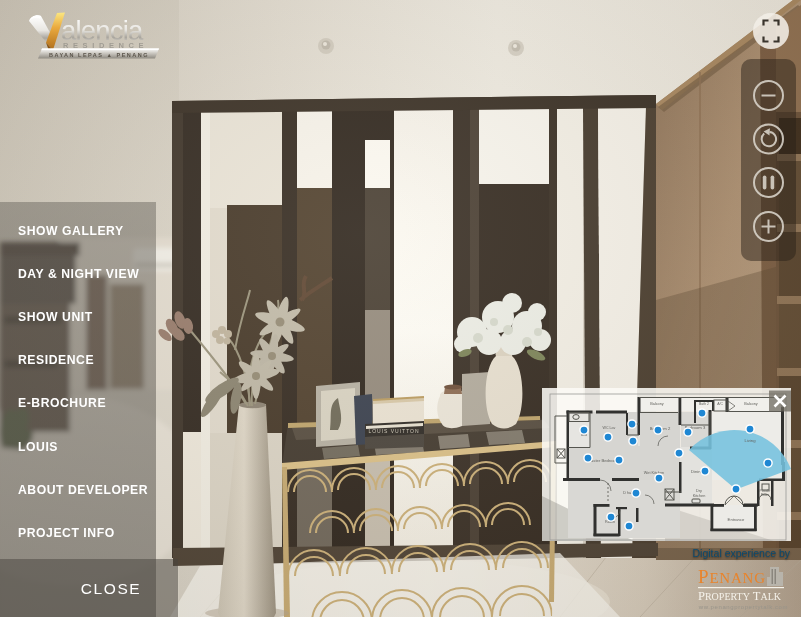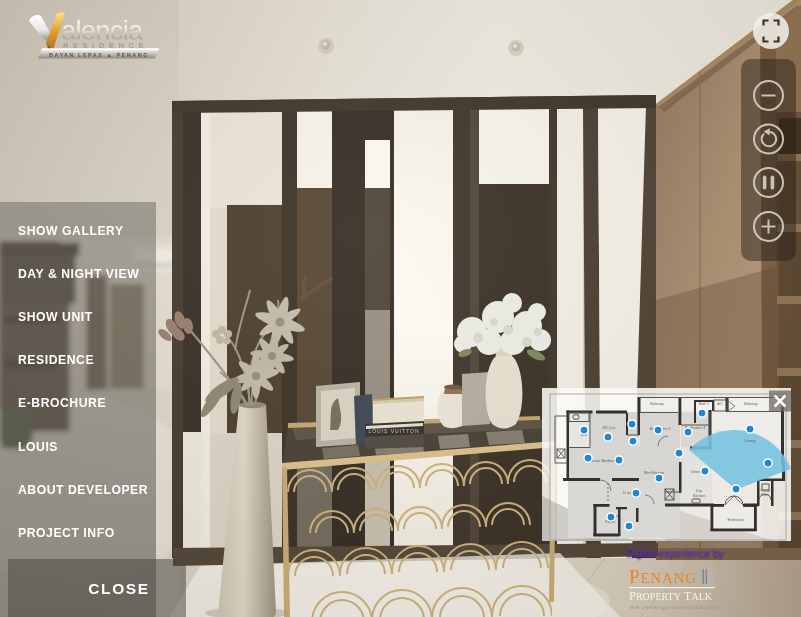--- a/index.html
+++ b/index.html
@@ -4,32 +4,32 @@
 <style>
   html,body{margin:0;padding:0;background:#222;}
   #stage{position:relative;width:801px;height:617px;overflow:hidden;
     font-family:"Liberation Sans",sans-serif;background:#d9d2c5;}
   #scene{position:absolute;left:0;top:0;}
   
   #menu{position:absolute;left:0;top:202px;width:156px;height:415px;
     background:linear-gradient(rgba(108,104,96,0.5),rgba(92,88,81,0.6));color:#fff;padding-top:7px;box-sizing:border-box;}
   .mi{height:43.2px;display:flex;align-items:center;padding-left:18px;
     font-size:12.2px;font-weight:bold;letter-spacing:0.55px;}
-  #closebar{position:absolute;left:8px;top:356.5px;width:178px;height:58.5px;padding-top:3px;box-sizing:border-box;
+  #closebar{position:absolute;left:0;top:356.5px;width:178px;height:58.5px;padding-top:3px;box-sizing:border-box;
     background:rgba(72,68,62,0.5);display:flex;align-items:center;justify-content:center;
-    font-size:15.5px;font-weight:bold;letter-spacing:1.6px;padding-left:44px;}
+    font-size:15.5px;font-weight:normal;letter-spacing:1.6px;padding-left:44px;}
   
   #fsbtn{position:absolute;left:753px;top:13px;width:36px;height:36px;border-radius:50%;
     background:rgba(242,238,231,0.88);}
   #ctrlpanel{position:absolute;left:741px;top:59px;width:55px;height:202px;border-radius:10px;
     background:rgba(40,31,23,0.48);}
   
   #minimap{position:absolute;left:542px;top:388px;width:249px;height:153px;}
   
-  #credit{position:absolute;left:560px;top:547px;width:230px;text-align:center;color:#6d28d9;}
+  #credit{position:absolute;left:560px;top:547px;width:230px;text-align:right;color:#0c4a6e;}
   #credit .line1{font-size:10.5px;text-shadow:0 1px 2px rgba(0,0,0,0.5);}
   #plogo{margin-top:6px;display:inline-block;}
 </style>
 </head>
 <body>
 <div id="stage">
 <svg id="scene" width="801" height="617" viewBox="0 0 801 617">
 <defs>
 <linearGradient id="ceil" x1="0" y1="0" x2="1" y2="0">
   <stop offset="0" stop-color="#cfc8ba"></stop>

